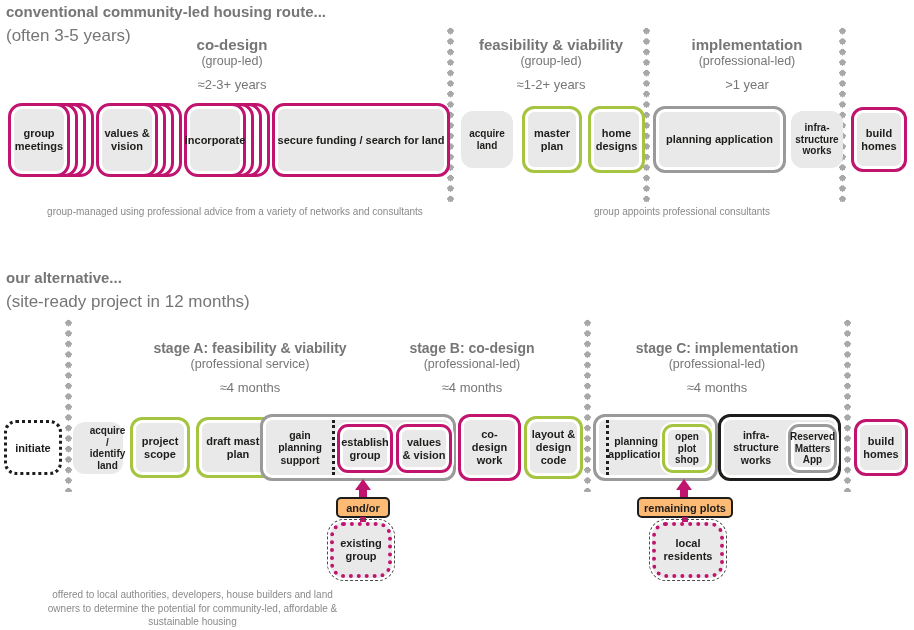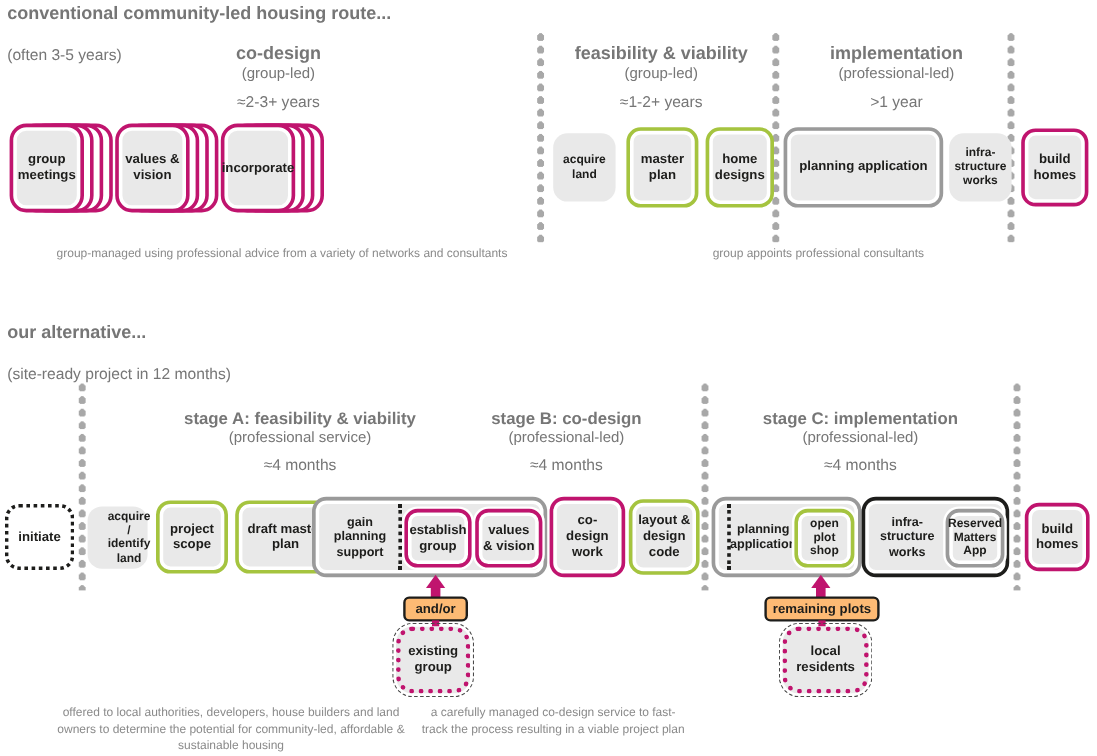--- a/index.html
+++ b/index.html
@@ -4,21 +4,21 @@
 <style>
   :root{
     --pink:#c0146e; --green:#a5c43f; --grayb:#9a9a9a; --ink:#1d1d1b;
     --fill:#e9e9e9; --hdr:#767676; --cap:#8a8a8a; --dot:#a8a8a8;
   }
   html,body{margin:0;padding:0;background:#fff;}
   #stage{position:relative;width:914px;height:630px;background:#fff;overflow:hidden;
          font-family:"Liberation Sans",sans-serif;}
   .ttl{position:absolute;color:var(--hdr);}
   .ttl .t1{font-size:15px;font-weight:700;}
-  .ttl .t2{font-size:13px;margin-top:18px;}
+  .ttl .t2{font-size:17px;margin-top:6px;}
   .phase{position:absolute;width:210px;text-align:center;color:var(--hdr);}
   .phase .nm{font-size:15px;font-weight:700;}
   .phase .nm.sm{font-size:14px;}
   .phase .md{font-size:12.5px;margin-top:1px;}
   .phase .du{font-size:13px;margin-top:9px;}
   .dots{position:absolute;width:9px;background-repeat:repeat-y;
         background-image:radial-gradient(circle 3.2px at 4.5px 5px,var(--dot) 98%,rgba(168,168,168,0) 100%);
         background-size:9px 10.5px;}
   .bx{position:absolute;box-sizing:border-box;background:var(--fill);border-radius:12px;
       display:flex;align-items:center;justify-content:center;text-align:center;
@@ -97,20 +97,21 @@
     <div class="card b1"></div>
     <div class="card front">values &amp; vision</div>
   </div>
   <div class="stack" style="left:184px;top:103px;width:86px;height:74px;">
     <div class="card b3"></div>
     <div class="card b2"></div>
     <div class="card b1"></div>
     <div class="card front">incorporate</div>
   </div>
 
+  <div class="bx pk nw" style="left:272px;top:103px;width:178px;height:74px;">secure funding / search for land</div>
   <div class="bx gn" style="left:522px;top:106px;width:60px;height:67px;">master plan</div>
   <div class="bx sm" style="left:461px;top:111px;width:52px;height:57px;">acquire land</div>
   <div class="bx gn" style="left:588px;top:106px;width:57px;height:67px;">home designs</div>
   <div class="bx gy" style="left:653px;top:106px;width:133px;height:67px;">planning application</div>
   <div class="bx sm" style="left:791px;top:111px;width:52px;height:57px;">infra-structure works</div>
   <div class="bx pk" style="left:851px;top:107px;width:56px;height:65px;">build homes</div>
 
   <div class="cap" style="left:30px;top:205px;width:410px;">group-managed using professional advice from a variety of networks and consultants</div>
   <div class="cap" style="left:552px;top:205px;width:260px;">group appoints professional consultants</div>
 
@@ -173,15 +174,14 @@
   <div class="astem" style="left:360px;top:517px;width:6px;height:5px;"></div>
   <div class="dotted-pink" style="left:330px;top:522px;width:62px;height:56px;">existing group</div>
 
   <div class="ahead" style="left:676px;top:479px;"></div>
   <div class="astem" style="left:680px;top:490px;width:8px;height:8px;"></div>
   <div class="tag" style="left:637px;top:497px;width:96px;height:21px;">remaining plots</div>
   <div class="astem" style="left:682px;top:517px;width:6px;height:5px;"></div>
   <div class="dotted-pink" style="left:652px;top:522px;width:72px;height:56px;">local residents</div>
 
   <div class="cap" style="left:40px;top:588px;width:305px;">offered to local authorities, developers, house builders and land owners to determine the potential for community-led, affordable &amp; sustainable housing</div>
-  <div class="cap" style="left:350px;top:588px;width:222px;">a carefully managed co-design service to fast-track the process resulting in a viable project plan</div>
 
 </div>
 
 </body></html>

